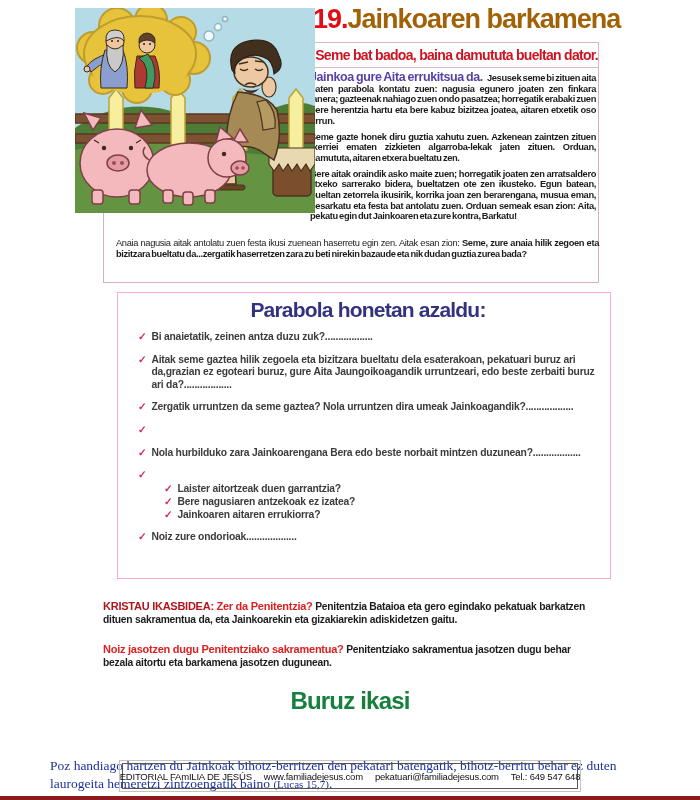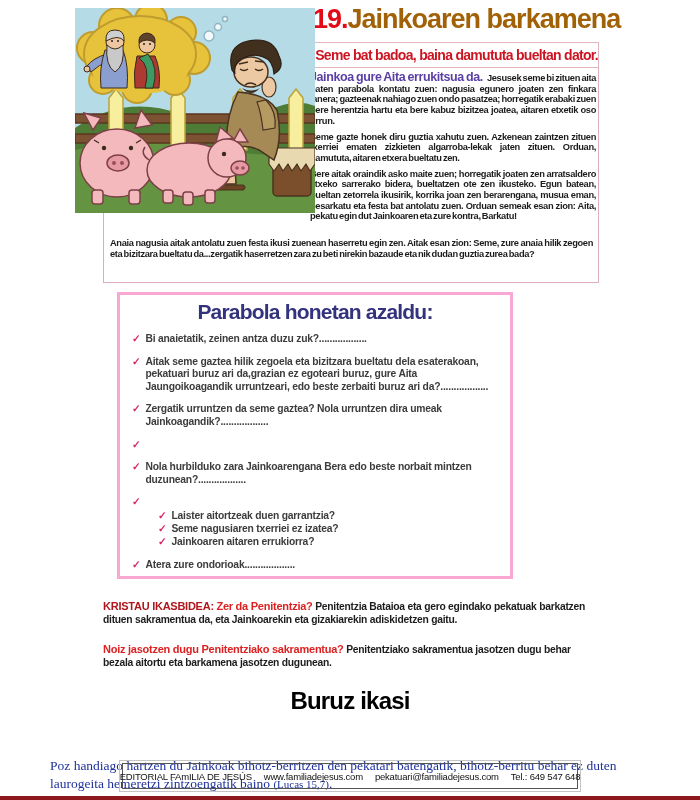--- a/index.html
+++ b/index.html
@@ -18,47 +18,47 @@
   .subtitle-box{position:absolute;left:310px;top:42px;width:289px;height:26px;
                 border:1px solid #e2b6bd;background:#fff;box-sizing:border-box;
                 display:flex;align-items:center;padding-left:3px;
                 font-size:14px;font-weight:bold;letter-spacing:-0.7px;color:#cc1522;
                 white-space:nowrap;justify-content:flex-end;}
   .story-col{position:absolute;left:310px;top:72px;width:286px;
              font-size:9.3px;font-weight:bold;letter-spacing:-0.35px;word-spacing:-1px;
              line-height:10.7px;text-align:justify;color:#1c1c1c;}
   .story-col p{margin:0 0 5px 0;}
   .lead{color:#5a3fa5;font-size:12.5px;letter-spacing:-0.4px;margin-right:4px;}
-  .story-full{position:absolute;left:110px;top:238px;width:483px;
-              font-size:9.3px;font-weight:bold;letter-spacing:-0.35px;word-spacing:-1px;
+  .story-full{position:absolute;left:116px;top:238px;width:483px;
+              font-size:9.3px;font-weight:normal;letter-spacing:-0.35px;word-spacing:-1px;
               line-height:11px;text-align:justify;color:#1c1c1c;}
 
   
-  .q-box{position:absolute;left:117px;top:292px;width:396px;height:287px;
-         border:3px solid #f9a8d4;box-sizing:border-box;padding:5px 12px 0 12px;overflow:hidden;}
+  .q-box{position:absolute;left:117px;top:292px;width:494px;height:287px;
+         border:1px solid #f9a8d4;box-sizing:border-box;padding:5px 12px 0 20px;overflow:hidden;}
   .q-title{text-align:center;font-size:21px;font-weight:bold;color:#32327e;
            letter-spacing:-0.8px;margin:0 0 9px 0;}
   .q-item{display:flex;gap:5px;font-size:10.3px;font-weight:bold;color:#3c3c3c;
           line-height:12.6px;margin-bottom:10px;letter-spacing:-0.2px;}
   .q-item .check{color:#d42368;flex:0 0 auto;}
   .q-subs{margin:-4px 0 10px 26px;}
   .q-sub{display:flex;gap:5px;font-size:10.3px;font-weight:bold;color:#3c3c3c;
          line-height:13.2px;letter-spacing:-0.2px;}
   .q-sub .check{color:#d42368;flex:0 0 auto;}
 
   
   .cat{position:absolute;left:103px;width:497px;font-size:10.3px;font-weight:bold;
        letter-spacing:-0.25px;line-height:13px;color:#1c1c1c;text-align:left;}
   .cat-1{top:600px;} .cat-2{top:643px;}
   .cat .red-label{color:#b0161c;font-size:11px;}
   .cat .red-q{color:#dd2020;font-size:11px;}
 
   
   .mem-title{position:absolute;top:687px;left:0;width:700px;text-align:center;
-             font-size:24px;font-weight:bold;color:#000000;letter-spacing:-0.8px;}
+             font-size:24px;font-weight:bold;color:#15803d;letter-spacing:-0.8px;}
   .quote{position:absolute;top:757px;left:50px;width:600px;
          font-family:"Liberation Serif",serif;font-size:13.5px;color:#1e319c;
          line-height:18px;}
   .quote .ref{font-size:11px;}
 
   
   .footer-box{position:absolute;top:763px;left:122px;width:456px;height:26px;
               border:1px solid #555;outline:1px solid #c4c4c4;outline-offset:2px;
               box-sizing:border-box;display:flex;align-items:center;justify-content:center;
               gap:12px;font-size:9.5px;letter-spacing:-0.2px;color:#111;white-space:nowrap;}
@@ -122,31 +122,31 @@
       <span class="check">✓</span>
     </div>
 
     <div class="q-subs">
       <div class="q-sub">
         <span class="check">✓</span>
         <span>Laister aitortzeak duen garrantzia?</span>
       </div>
       <div class="q-sub">
         <span class="check">✓</span>
-        <span>Seme nagusiaren txerriei ez izatea?</span>
+        <span>Bere nagusiaren antzekoak ez izatea?</span>
       </div>
       <div class="q-sub">
         <span class="check">✓</span>
         <span>Jainkoaren aitaren errukiorra?</span>
       </div>
     </div>
 
     <div class="q-item">
       <span class="check">✓</span>
-      <span>Atera zure ondorioak...................</span>
+      <span>Noiz zure ondorioak...................</span>
     </div>
   </div>
 
   <div class="cat cat-2">
     <span class="red-q">Noiz jasotzen dugu Penitentziako sakramentua?</span>
     <span>Penitentziako sakramentua jasotzen dugu behar bezala aitortu eta barkamena jasotzen dugunean.</span>
   </div>
   <div class="cat cat-1">
     <span class="red-label">KRISTAU IKASBIDEA:</span>
     <span class="red-q">Zer da Penitentzia?</span>

